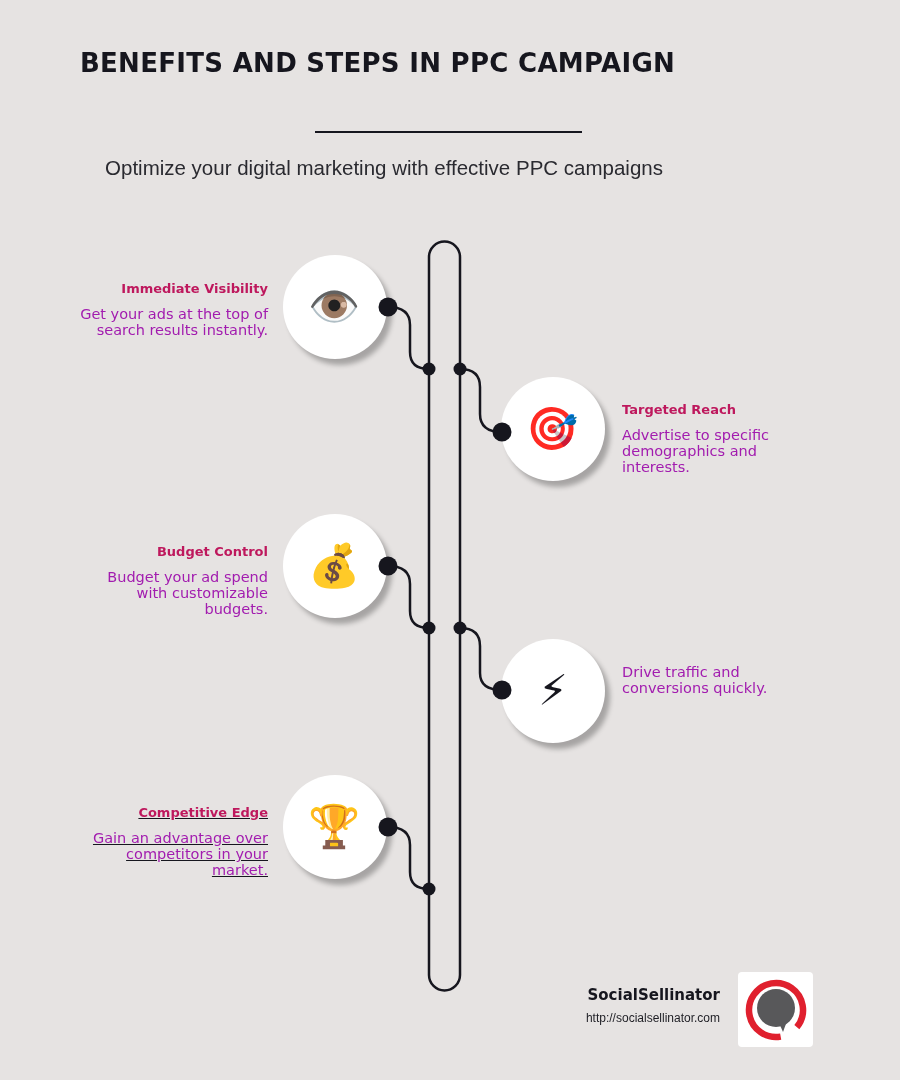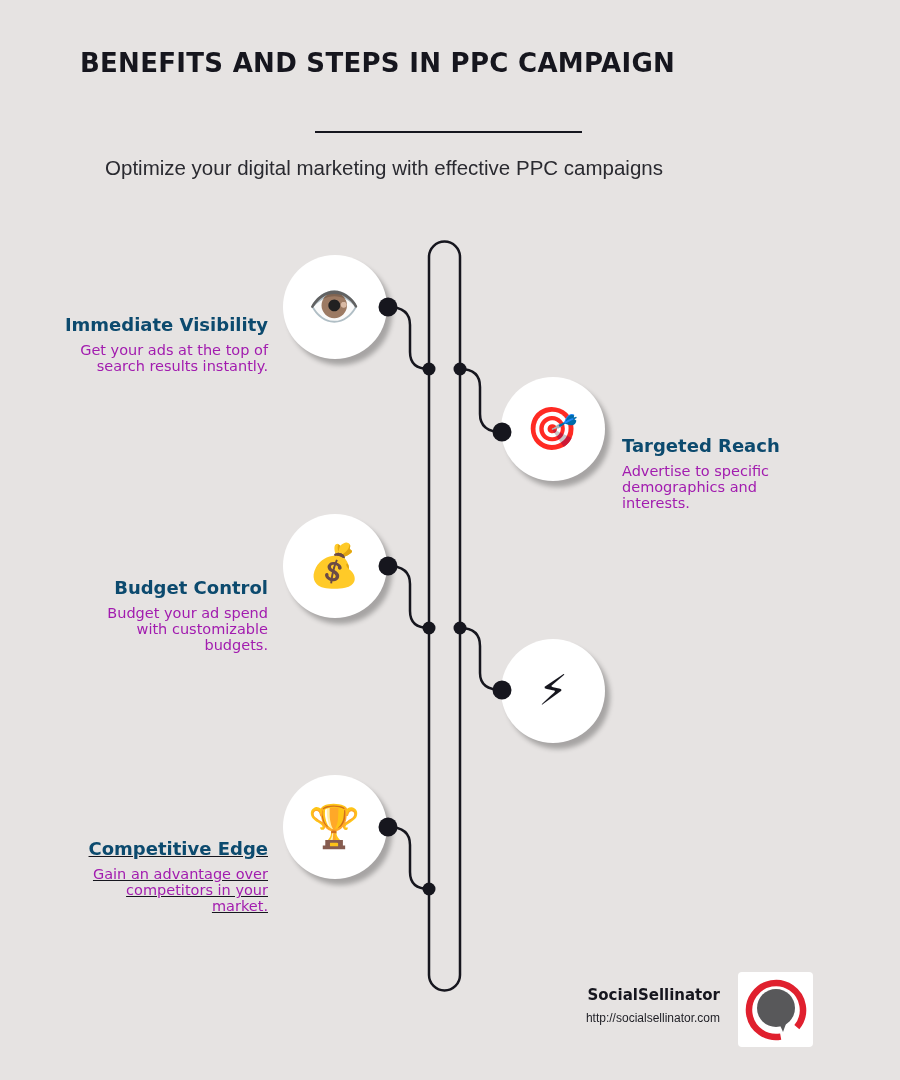--- a/index.html
+++ b/index.html
@@ -30,22 +30,22 @@
     position: absolute; width: 104px; height: 104px; border-radius: 50%;
     background: #fff;
     box-shadow: 5px 6px 5px rgba(0,0,0,0.28);
     display: flex; align-items: center; justify-content: center;
     font-size: 42px; line-height: 1;
   }
   .item-text { position: absolute; width: 240px; }
   .item-text.left { text-align: right; }
   .item-text.right { text-align: left; }
   .item-title {
-    font-weight: 700; font-size: 18px; line-height: 26px;
-    color: #0c4a6e; white-space: nowrap; margin-top: 36px;
+    font-weight: 700; font-size: 13px; line-height: 26px;
+    color: #be185d; white-space: nowrap;
   }
   .item-desc {
     font-size: 14.5px; line-height: 16px; color: #a21caf;
     margin-top: 4px;
   }
   .brand-name {
     position: absolute; right: 180px; top: 986px;
     font-weight: 700; font-size: 15px; color: #16161e; text-align: right;
   }
   .brand-url {
@@ -105,20 +105,21 @@
 </div>
 
 <div class="item-text left" style="left:28px; top:539px;">
   <div class="item-title">Budget Control</div>
   <div class="item-desc" style="padding-left:55px;">Budget your ad spend with customizable budgets.</div>
 </div>
 <div class="node" style="left:283px; top:514px;">💰</div>
 
 <div class="node" style="left:501px; top:639px;">⚡</div>
 <div class="item-text right" style="left:622px; top:660px; width:175px;">
+  <div class="item-desc">Drive traffic and conversions quickly.</div>
 </div>
 
 <div class="item-text left" style="left:28px; top:800px;text-decoration:underline;">
   <div class="item-title">Competitive Edge</div>
   <div class="item-desc" style="padding-left:48px;">Gain an advantage over competitors in your market.</div>
 </div>
 <div class="node" style="left:283px; top:775px;">🏆</div>
 
 <svg class="track" width="900" height="1080" style="pointer-events:none;">
   <g fill="#16161e">

